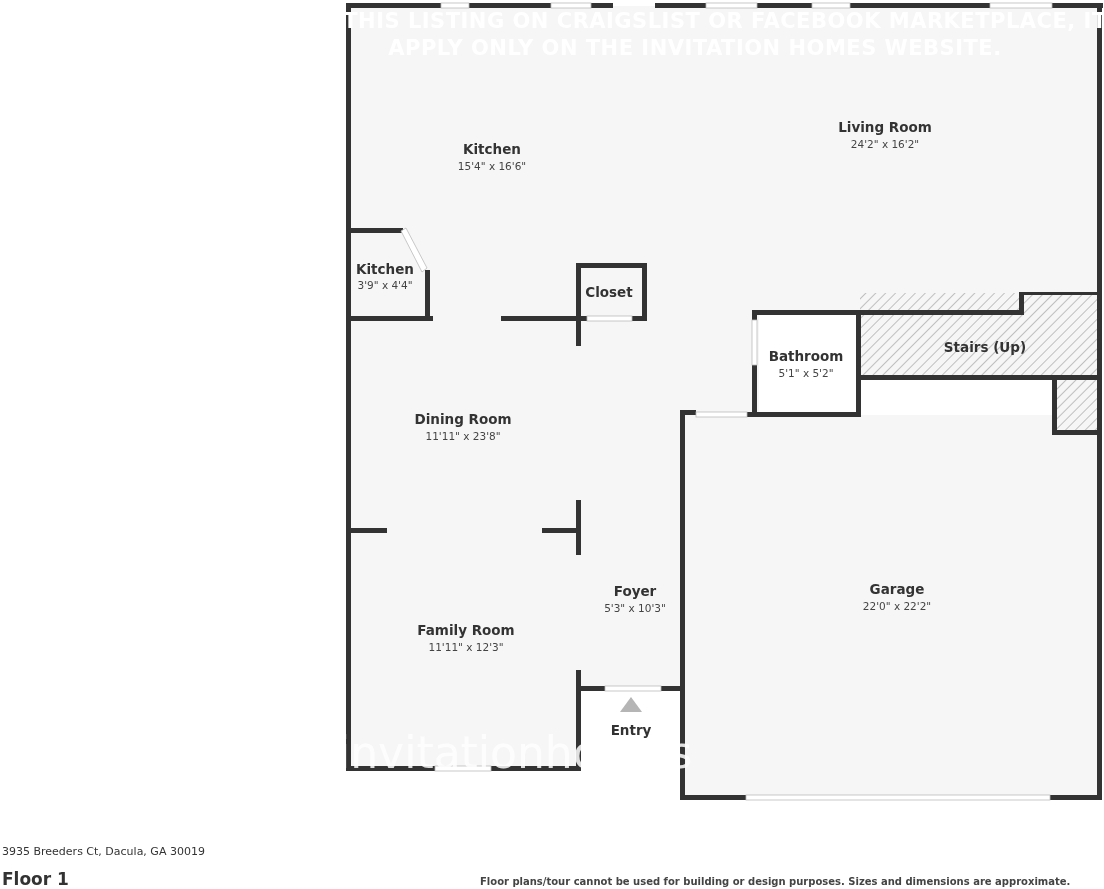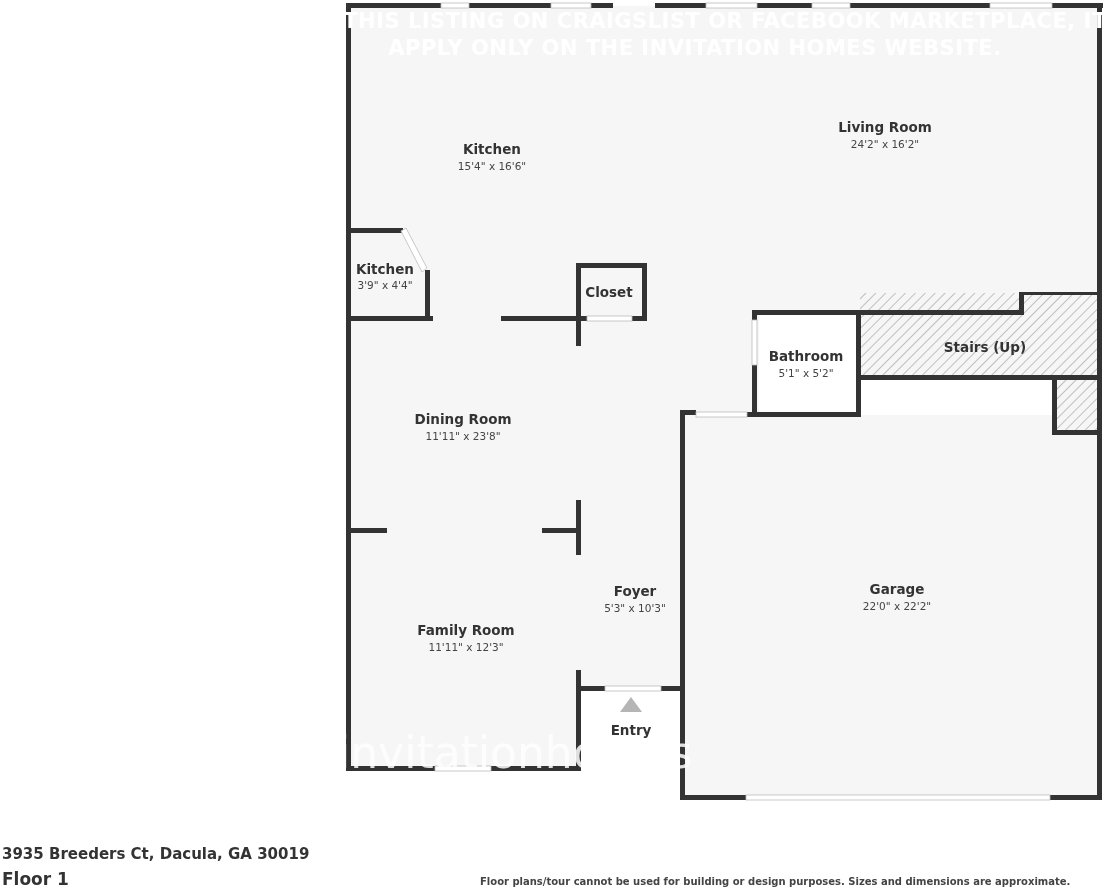--- a/index.html
+++ b/index.html
@@ -7,21 +7,21 @@
            font-family: "DejaVu Sans", "Liberation Sans", sans-serif; color: #333333; }
     #plan { position: absolute; left: 0; top: 0; width: 1104px; height: 889px; }
     .room-name { font-size: 13.5px; font-weight: 600; fill: #333333; text-anchor: middle;
                  font-family: "DejaVu Sans", "Liberation Sans", sans-serif; }
     .room-dim { font-size: 10.5px; fill: #444444; text-anchor: middle;
                 font-family: "DejaVu Sans", "Liberation Sans", sans-serif; }
     .watermark { font-size: 21px; font-weight: 700; fill: #ffffff; text-anchor: middle; letter-spacing: 0.5px;
                  font-family: "DejaVu Sans", "Liberation Sans", sans-serif; }
     .watermark-logo { font-size: 44px; fill: #ffffff; opacity: 0.85;
                       font-family: "DejaVu Sans", "Liberation Sans", sans-serif; }
-    .footer-address { position: absolute; left: 2px; top: 845px; font-size: 15px; font-weight: 700; color: #333333; }
+    .footer-address { position: absolute; left: 2px; top: 845px; font-size: 11px; font-weight: 400; color: #333333; }
     .footer-floor { position: absolute; left: 2px; top: 869px; font-size: 17px; font-weight: 700; color: #333333; }
     .footer-disclaimer { position: absolute; left: 480px; top: 876px; font-size: 10px; font-weight: 700; color: #444444; white-space: nowrap; }
   </style>
 </head>
 <body>
 
 <svg id="plan" viewBox="0 0 1104 889" xmlns="http://www.w3.org/2000/svg">
   <defs>
     <pattern id="hatch" patternUnits="userSpaceOnUse" width="7" height="7" patternTransform="rotate(45)">
       <rect width="7" height="7" fill="#f6f6f6"></rect>

